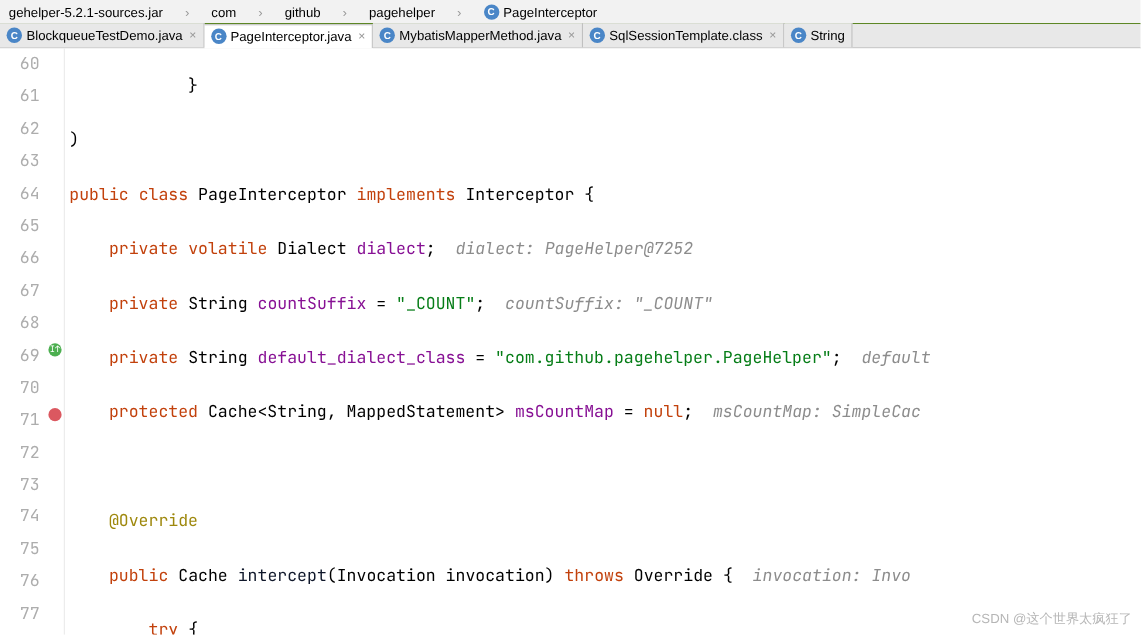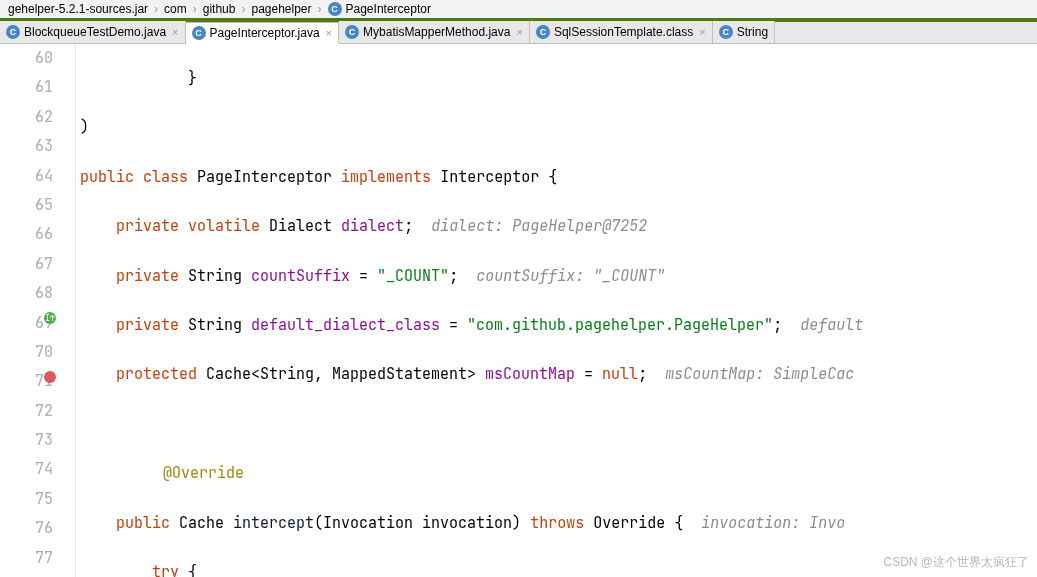--- a/index.html
+++ b/index.html
@@ -10,24 +10,25 @@
   color: #000;
   overflow: hidden;
   width: 1037px;
   height: 577px;
 }
 .breadcrumb {
   height: 22px;
   display: flex;
   align-items: center;
   background: #f2f2f2;
-  border-bottom: 4px solid #4d7c0f;
+  border-bottom: 1px solid #4d7c0f;
   padding-left: 4px;
   font-size: 12px;
   color: #000;
+  gap: 14px;
 }
 .crumb { display: flex; align-items: center; padding: 0 4px; cursor: pointer; }
 .chev { color: #999; padding: 0 2px; }
 .cls-icon {
   display: inline-flex; width: 14px; height: 14px;
   background: #4a86c7; color: #fff; border-radius: 50%;
   font-size: 9px; font-weight: bold; align-items: center;
   justify-content: center; margin-right: 4px;
 }
 .tabbar {
@@ -54,21 +55,21 @@
   margin-bottom: -1px;
 }
 .tab .close { margin-left: 6px; color: #999; font-size: 11px; }
 .editor {
   display: flex;
   height: calc(100% - 44px);
   font-family: "JetBrains Mono", Consolas, monospace;
   font-size: 15px;
 }
 .gutter {
-  width: 76px;
+  width: 59px;
   background: #ffffff;
   text-align: right;
   padding-right: 22px;
   color: #adadad;
   border-right: 1px solid #e8e8e8;
   position: relative;
   flex-shrink: 0;
 }
 .gutter-marks {
   position: absolute; left: 42px; top: 0; width: 24px;
@@ -89,21 +90,21 @@
   background: #fff;
   position: relative;
   overflow: hidden;
 }
 .line { height: 29.4px; line-height: 29.4px; padding-left: 4px; }
 .gline { height: 29.4px; line-height: 29.4px; }
 .kw { color: #c2410c; }
 .type { color: #000000; }
 .field { color: #871094; }
 .str { color: #067d17; }
-.ann { color: #9e880d; margin-left: 47px; }
+.ann { color: #9e880d; }
 .method { color: #0f172a; }
 .meta { color: #8c8c8c; font-style: italic; }
 .watermark {
   position: absolute;
   right: 8px;
   bottom: 6px;
   color: rgba(120,120,120,0.55);
   font-family: sans-serif;
   font-size: 12px;
   pointer-events: none;

